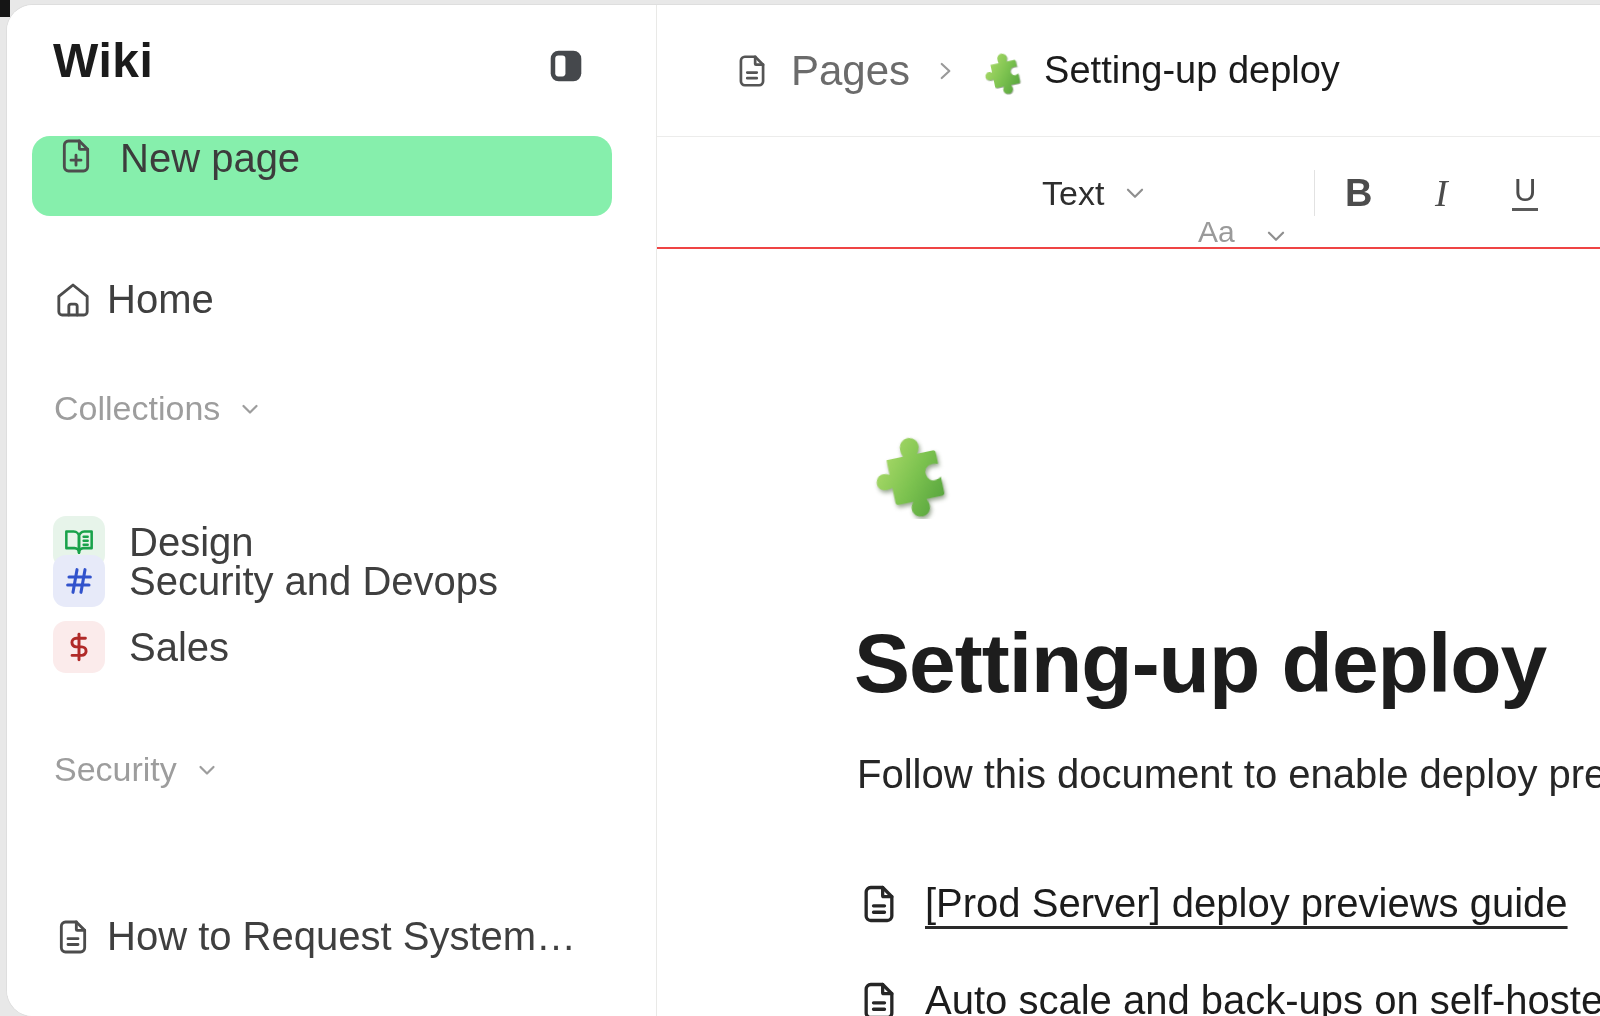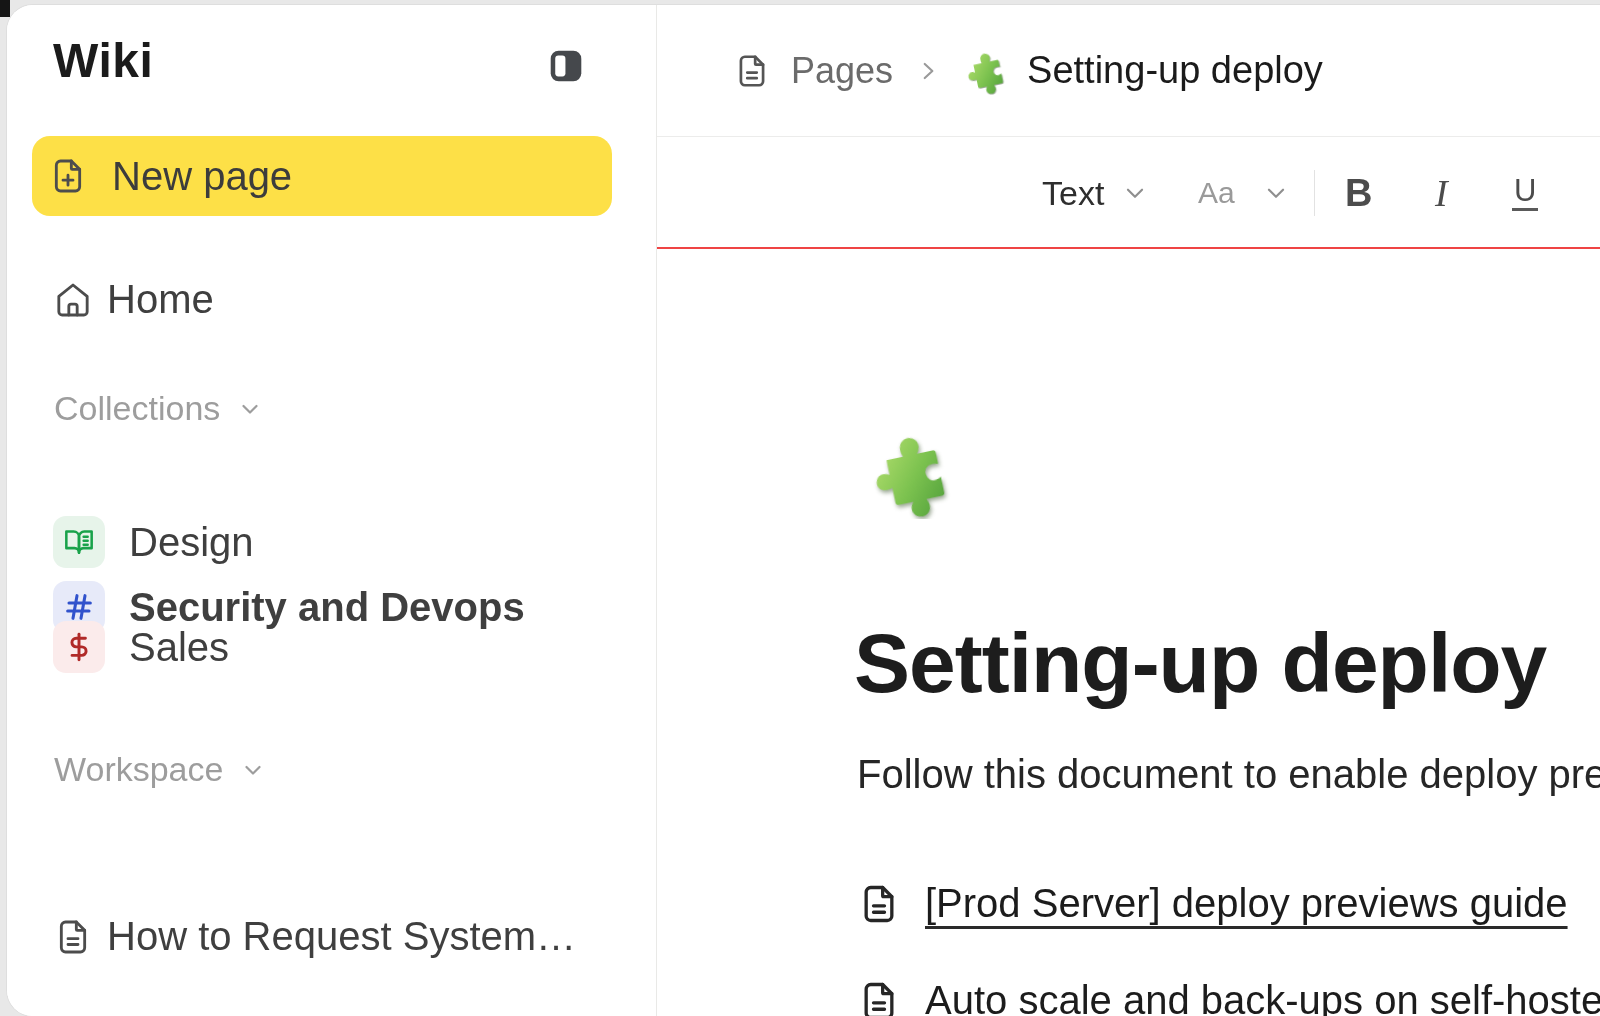--- a/index.html
+++ b/index.html
@@ -13,42 +13,42 @@
     position:absolute; left:7px; top:5px; width:1593px; height:1011px;
     background:#ffffff; border-radius:26px 0 0 26px;
     box-shadow:0 0 0 1px #dedede;
   }
   
   .sidebar { position:absolute; left:0; top:0; bottom:0; width:650px; border-right:1px solid #e9e9e7; background:#fff; border-radius:26px 0 0 26px; }
   .wiki-title { position:absolute; left:46px; top:28px; font-size:48px; font-weight:700; color:#1b1b1b; letter-spacing:.5px; }
   .panel-toggle { position:absolute; left:542px; top:44px; width:34px; height:34px; cursor:pointer; }
   .newpage-btn {
     position:absolute; left:25px; top:131px; width:580px; height:80px;
-    background:#fde047; border-radius:18px; display:flex; align-items:center;
-    padding-left:16px; gap:24px; cursor:pointer;
+    background:#86efac; border-radius:18px; display:flex; 
+    padding-left:24px; gap:24px; cursor:pointer;
   }
   .newpage-btn svg { width:40px; height:40px; color:#4d4d4d; }
   .newpage-label { font-size:40px; color:#3c3c3c; }
   .side-row { position:absolute; left:46px; display:flex; align-items:center; gap:14px; cursor:pointer; }
   .side-row .row-icon { width:40px; height:40px; color:#4c4c4c; flex:0 0 auto; }
   .side-label { font-size:40px; color:#3f3f3f; white-space:nowrap; }
   .section-hdr { position:absolute; left:47px; display:flex; align-items:center; gap:18px; cursor:pointer; }
   .section-label { font-size:34px; color:#9d9d9d; }
   .section-hdr svg { width:24px; height:24px; color:#9d9d9d; }
   .coll-row { position:absolute; left:46px; display:flex; align-items:center; gap:24px; cursor:pointer; }
   .icon-box { width:52px; height:52px; border-radius:13px; display:flex; align-items:center; justify-content:center; flex:0 0 auto; }
   .icon-box svg { width:32px; height:32px; }
   .box-design { background:#e7f4ea; color:#19a24a; }
   .box-security { background:#e7eaf9; color:#3152cc; }
   .box-sales { background:#fbebeb; color:#b02a28; }
   
   .main { position:absolute; left:650px; top:0; right:0; bottom:0; background:#fff; }
   .crumb-bar { position:relative; height:132px; border-bottom:1px solid #ececeb; display:flex; align-items:center; padding-left:76px; }
   .crumb-bar svg.doc { width:38px; height:38px; color:#555; }
-  .crumb-root { font-size:36px; color:#6b6b6b; margin-left:20px; cursor:pointer; }
+  .crumb-root { font-size:42px; color:#6b6b6b; margin-left:20px; cursor:pointer; }
   .crumb-sep { width:26px; height:26px; color:#9a9a9a; margin:0 22px; }
   .crumb-puzzle { width:48px; height:48px; }
   .crumb-title { font-size:38px; font-weight:500; color:#1b1b1b; margin-left:16px; white-space:nowrap; }
   .toolbar { position:relative; height:112px; border-bottom:2px solid #ef4444; }
   .tool { position:absolute; top:0; height:112px; display:flex; align-items:center; cursor:pointer; }
   .tool-text-label { font-size:34px; color:#2e2e2e; }
   .tool-aa-label { font-size:30px; color:#9a9a9a; }
   .tool svg.chev { width:26px; height:26px; color:#8f8f8f; }
   .tool-divider { position:absolute; left:657px; top:33px; width:1px; height:46px; background:#e2e2e2; }
   .tool-b { font-size:38px; font-weight:600; color:#4c4c4c; }
@@ -111,41 +111,41 @@
         <span class="icon-box box-design">
           <svg viewBox="0 0 24 24" fill="none" stroke="currentColor" stroke-width="1.9" stroke-linecap="round" stroke-linejoin="round">
             <path d="M2.5 4.2H8a4 4 0 0 1 4 4V20a3.4 3.4 0 0 0-3.4-3.4H2.5z"></path>
             <path d="M21.5 4.2H16a4 4 0 0 0-4 4V20a3.4 3.4 0 0 1 3.4-3.4h6.1z"></path>
             <path d="M15.5 8h3M15.5 11h3M15.5 14h3"></path>
           </svg>
         </span>
         <span class="side-label">Design</span>
       </div>
 
-      <div class="coll-row" style="top:576px;font-weight:bold;">
+      <div class="coll-row" style="top:550px;">
         <span class="icon-box box-security">
           <svg viewBox="0 0 24 24" fill="none" stroke="currentColor" stroke-width="2.3" stroke-linecap="round">
             <path d="M4.5 9h16M3.5 15h16M10.5 3.5l-3 17M16.5 3.5l-3 17"></path>
           </svg>
         </span>
         <span class="side-label">Security and Devops</span>
       </div>
 
       <div class="coll-row" style="top:616px;">
         <span class="icon-box box-sales">
           <svg viewBox="0 0 24 24" fill="none" stroke="currentColor" stroke-width="2.2" stroke-linecap="round" stroke-linejoin="round">
             <path d="M12 2.5v19"></path>
             <path d="M16.8 5.5H9.9a3.2 3.2 0 0 0 0 6.4h4.2a3.2 3.2 0 0 1 0 6.4H6.8"></path>
           </svg>
         </span>
         <span class="side-label">Sales</span>
       </div>
 
       <div class="section-hdr" style="top:745px;">
-        <span class="section-label">Workspace</span>
+        <span class="section-label">Security</span>
         <svg viewBox="0 0 24 24" fill="none" stroke="currentColor" stroke-width="2.2" stroke-linecap="round" stroke-linejoin="round">
           <path d="M5.5 9l6.5 6.5L18.5 9"></path>
         </svg>
       </div>
 
 
       <div class="side-row" style="top:909px;">
         <svg class="row-icon" viewBox="0 0 24 24" fill="none" stroke="currentColor" stroke-width="1.7" stroke-linecap="round" stroke-linejoin="round">
           <path d="M14 3H7.5A2.5 2.5 0 0 0 5 5.5v13A2.5 2.5 0 0 0 7.5 21h9a2.5 2.5 0 0 0 2.5-2.5V8z"></path>
           <path d="M14 3v4.5a.5.5 0 0 0 .5.5H19"></path>
@@ -182,21 +182,21 @@
         <span class="crumb-title">Setting-up deploy</span>
       </div>
 
       <div class="toolbar">
         <div class="tool" style="left:385px; gap:18px;">
           <span class="tool-text-label">Text</span>
           <svg class="chev" viewBox="0 0 24 24" fill="none" stroke="currentColor" stroke-width="2" stroke-linecap="round" stroke-linejoin="round">
               <path d="M5.5 9l6.5 6.5L18.5 9"></path>
             </svg>
         </div>
-        <div class="tool" style="left:541px; gap:28px;">
+        <div class="tool" style="left:541px; gap:28px;align-items:flex-end;">
           <span class="tool-aa-label">Aa</span>
           <svg class="chev" viewBox="0 0 24 24" fill="none" stroke="currentColor" stroke-width="2" stroke-linecap="round" stroke-linejoin="round">
               <path d="M5.5 9l6.5 6.5L18.5 9"></path>
             </svg>
         </div>
         <div class="tool-divider"></div>
         <div class="tool" style="left:688px;">
           <span class="tool-b">B</span>
         </div>
         <div class="tool" style="left:778px;">

